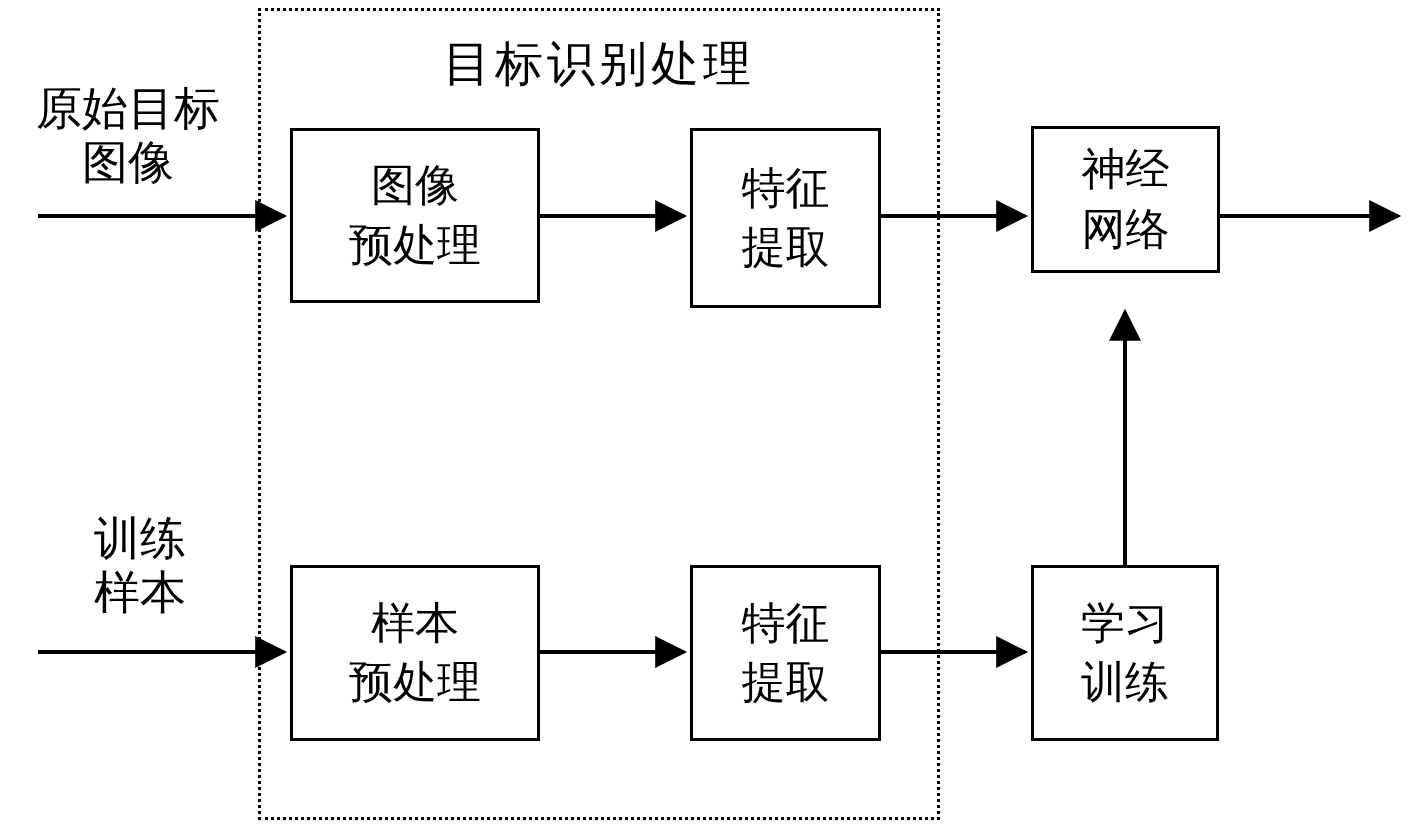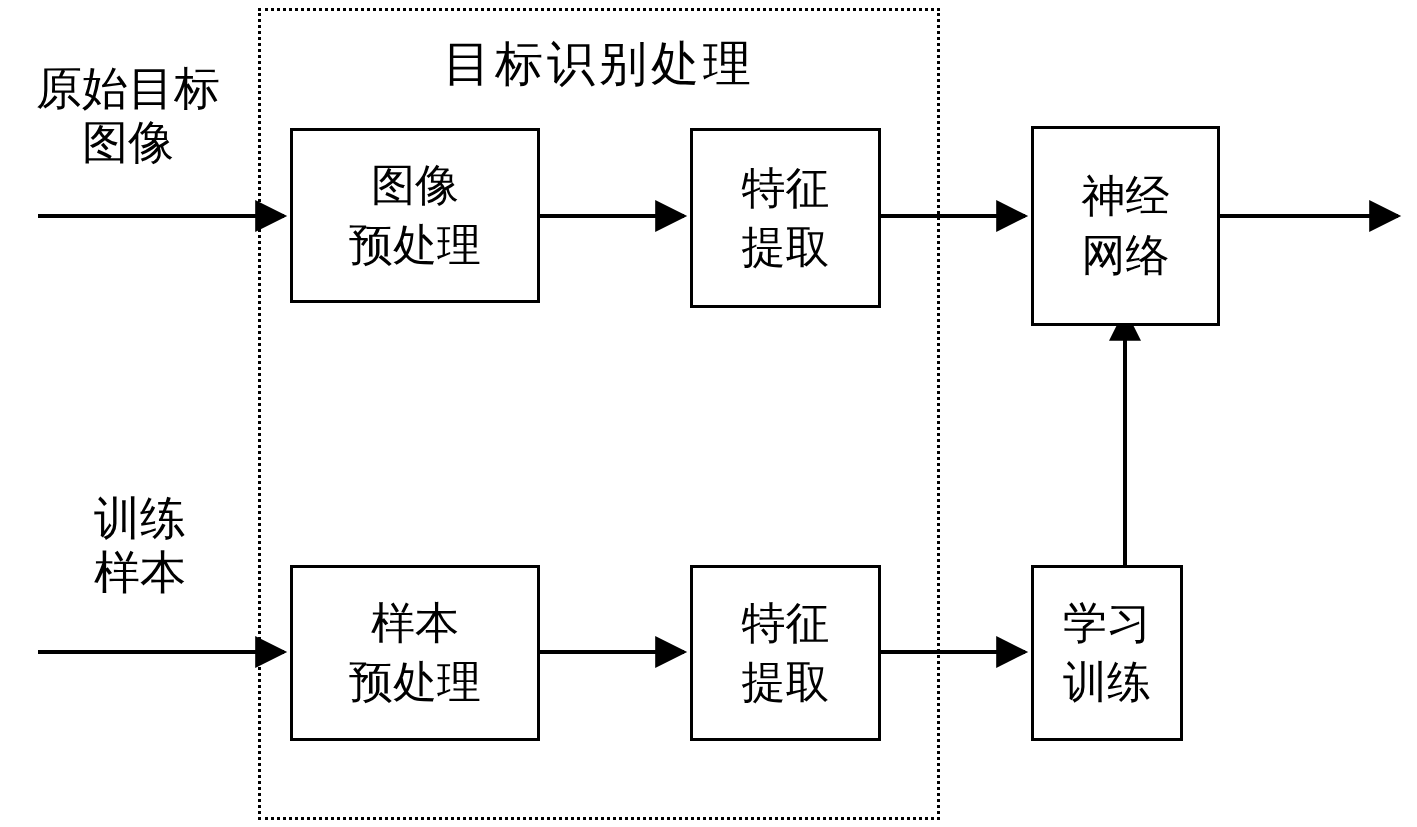--- a/index.html
+++ b/index.html
@@ -47,36 +47,37 @@
     font-size: 44px;
     line-height: 1.35;
     white-space: pre-line;
   }
   .side-label {
     position: absolute;
     text-align: center;
     font-size: 46px;
     line-height: 1.18;
     white-space: pre-line;
+    margin-top: 20px;
   }
   #arrow-layer {
     position: absolute;
     left: 0;
     top: 0;
     width: 1417px;
     height: 827px;
     pointer-events: none;
   }
   
   #node-image-preprocess   { left: 290px; top: 128px; width: 250px; height: 175px; }
   #node-feature-top        { left: 690px; top: 128px; width: 191px; height: 180px; }
-  #node-neural-network     { left: 1031px; top: 126px; width: 189px; height: 200px; }
+  #node-neural-network     { left: 1031px; top: 126px; width: 189px; height: 147px; }
   #node-sample-preprocess  { left: 290px; top: 565px; width: 250px; height: 176px; }
   #node-feature-bottom     { left: 690px; top: 565px; width: 191px; height: 176px; }
-  #node-learning-training  { left: 1031px; top: 565px; width: 152px; height: 176px; }
+  #node-learning-training  { left: 1031px; top: 565px; width: 188px; height: 176px; }
   
   #label-input-top    { left: 0px;    top: 62px;  width: 256px; }
   #label-input-bottom { left: 40px;   top: 492px; width: 200px; }
   #label-output       { left: 1222px; top: 62px;  width: 186px; }
 </style>
 </head>
 <body>
 
 <div id="canvas">
 

